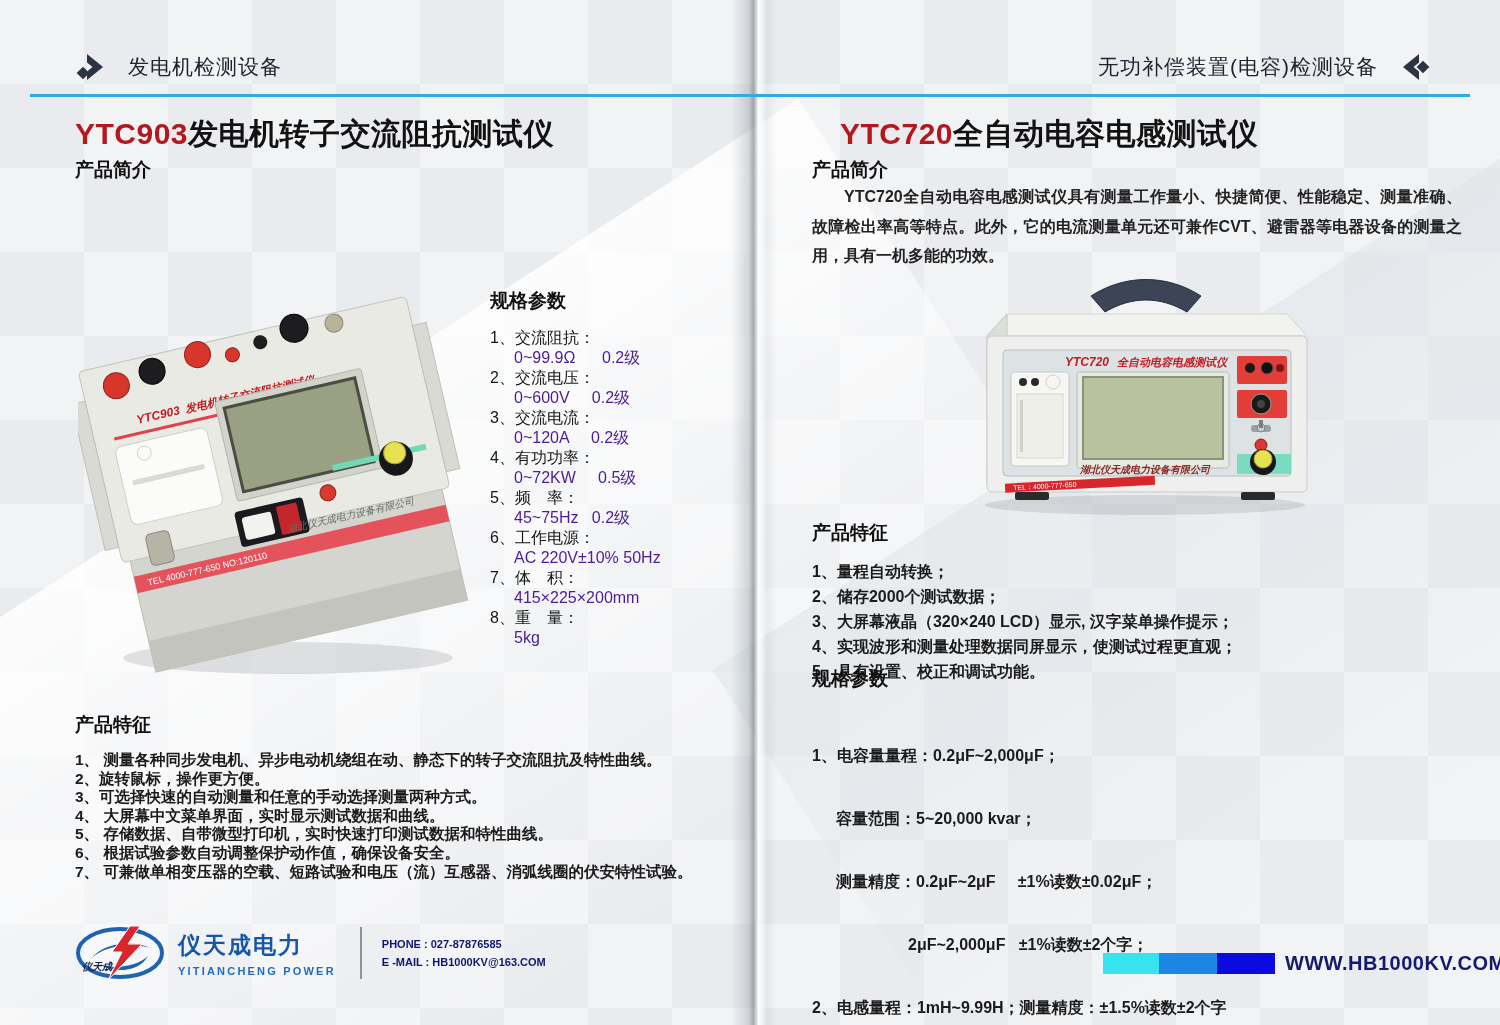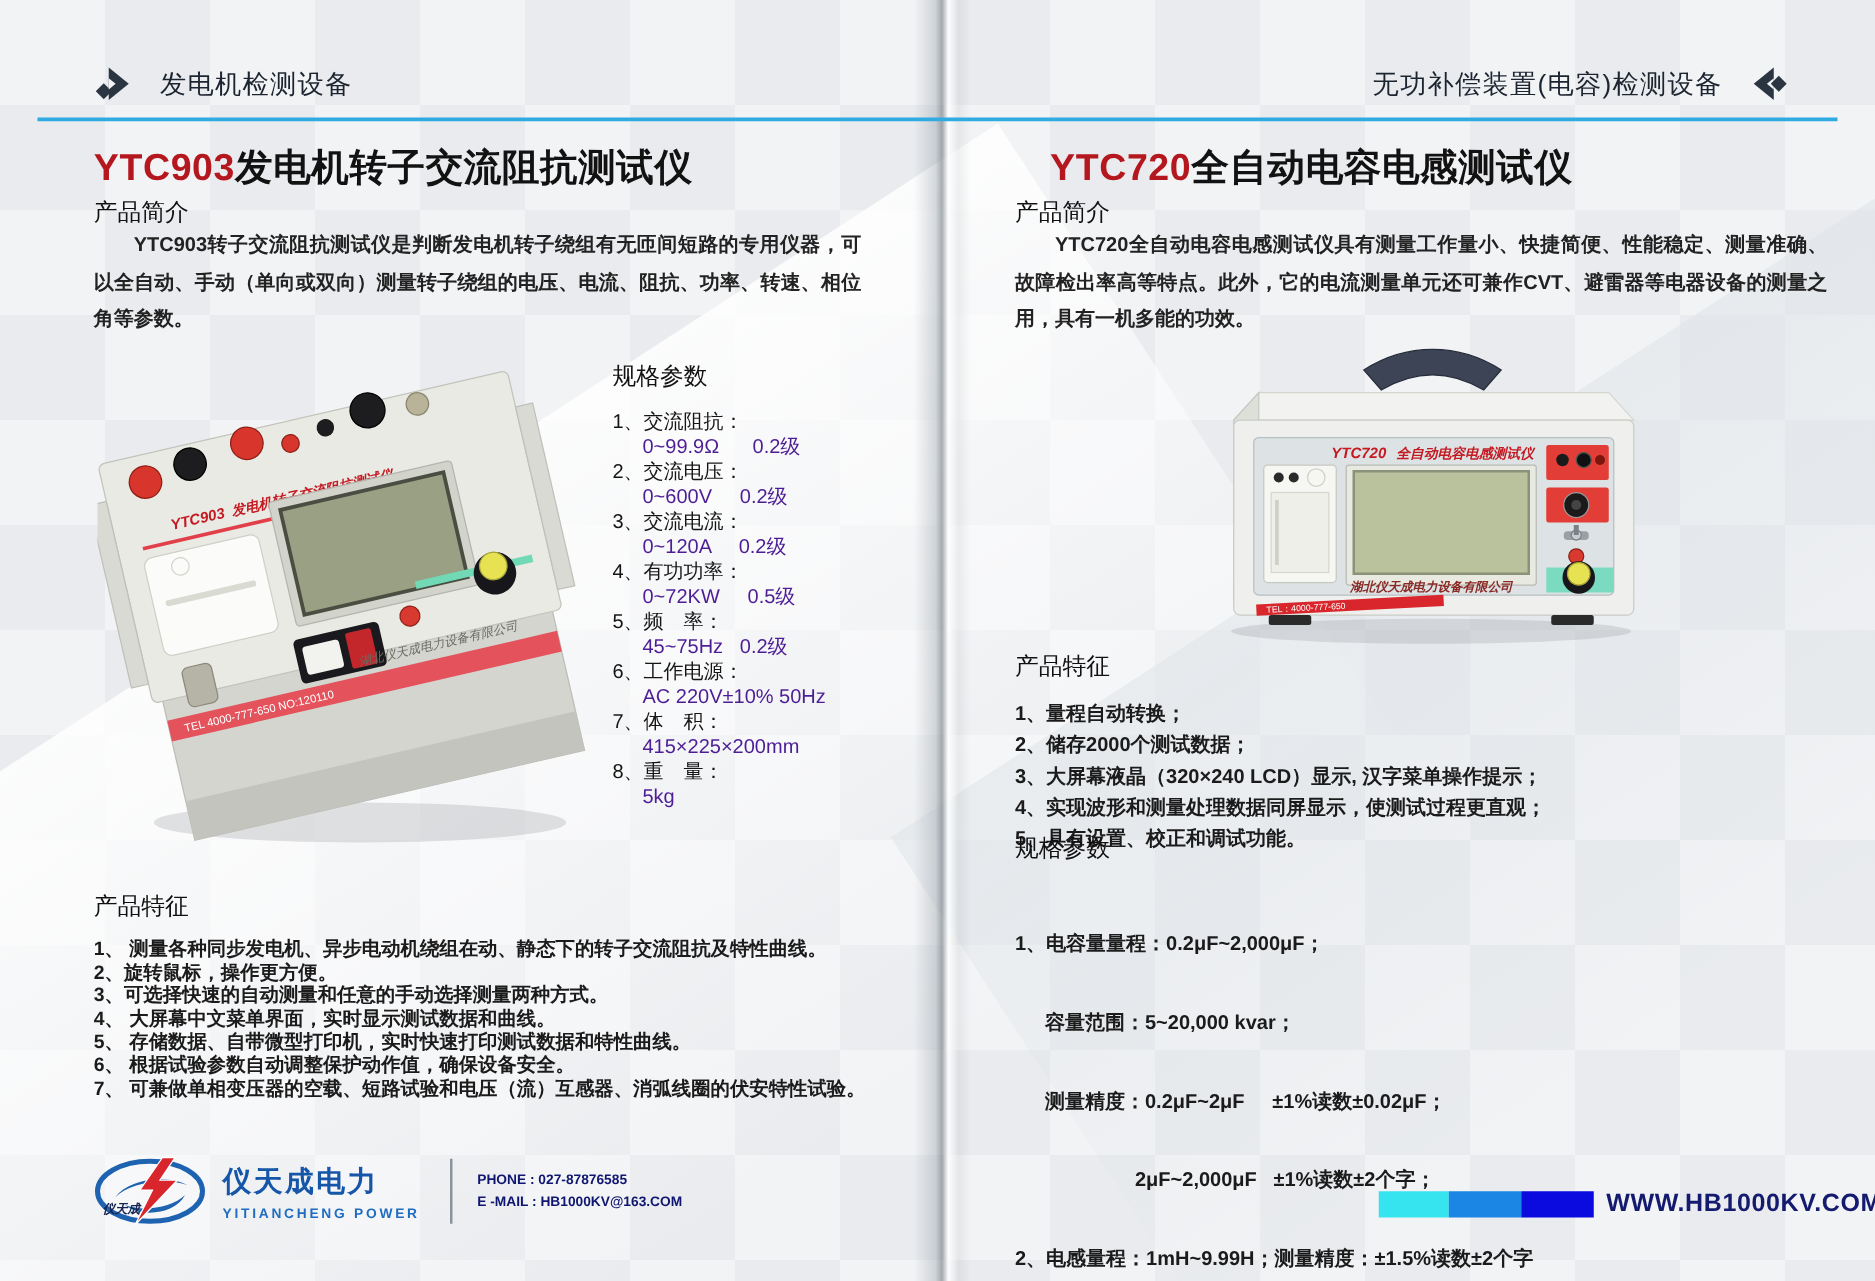--- a/index.html
+++ b/index.html
@@ -22,21 +22,21 @@
   #hdr-left{left:76px;}
   #hdr-right{right:70px;}
   .hdr .txt{font-weight:500;letter-spacing:1px;}
 
   .title{position:absolute;top:104px;font-size:30px;font-weight:bold;letter-spacing:.5px;white-space:nowrap;margin-top:10px;}
   #title-left{left:75px;}
   #title-right{left:840px;}
   .title .model{color:#b5171f;}
   .title .name{color:#121212;}
 
-  .h2{font-size:19px;font-weight:normal;color:#111;}
+  .h2{font-size:19px;font-weight:bold;color:#111;}
   .abs{position:absolute;}
   .para{font-size:16px;line-height:1.85;font-weight:600;color:#222;text-indent:2em;text-align:justify;}
 
   
   .spec-list{margin:14px 0 0 0;padding:0;list-style:none;font-size:16px;font-weight:400;}
   .spec-list .lbl{line-height:20px;color:#151515;}
   .spec-list .val{line-height:20px;padding-left:24px;white-space:pre-wrap;color:#4c1d95;}
   
   .feat-list{margin:13px 0 0 0;padding:0;list-style:none;font-weight:600;color:#1b1b1b;}
   #features-left .feat-list{font-size:15.5px;line-height:18.6px;}
@@ -93,21 +93,20 @@
   </div>
 
   <div class="title" id="title-left">
     <span class="model">YTC903</span><span class="name">发电机转子交流阻抗测试仪</span>
   </div>
   <div class="title" id="title-right">
     <span class="model">YTC720</span><span class="name">全自动电容电感测试仪</span>
   </div>
 
   <div class="abs h2" style="left:75px;top:157px;">产品简介</div>
-  <div class="abs para" style="left:75px;top:182px;width:614px;">YTC903转子交流阻抗测试仪是判断发电机转子绕组有无匝间短路的专用仪器，可以全自动、手动（单向或双向）测量转子绕组的电压、电流、阻抗、功率、转速、相位角等参数。</div>
 
   <div class="devwrap" style="left:78px;top:290px;">
     <svg width="400" height="400" viewBox="0 0 400 400">
       <ellipse cx="210" cy="368" rx="165" ry="16" fill="rgba(60,65,70,.14)"></ellipse>
       <g transform="rotate(-13 200 200)">
         <rect x="40" y="228" width="320" height="122" fill="#d4d5cf" stroke="#bcbdb7"></rect>
         <rect x="40" y="318" width="320" height="32" fill="#c3c4be"></rect>
         <rect x="32" y="40" width="336" height="196" rx="5" fill="#e9eae3" stroke="#c2c4bc"></rect>
 
         <rect x="18" y="70" width="14" height="150" fill="#d9dad4" stroke="#bfc0ba"></rect>

